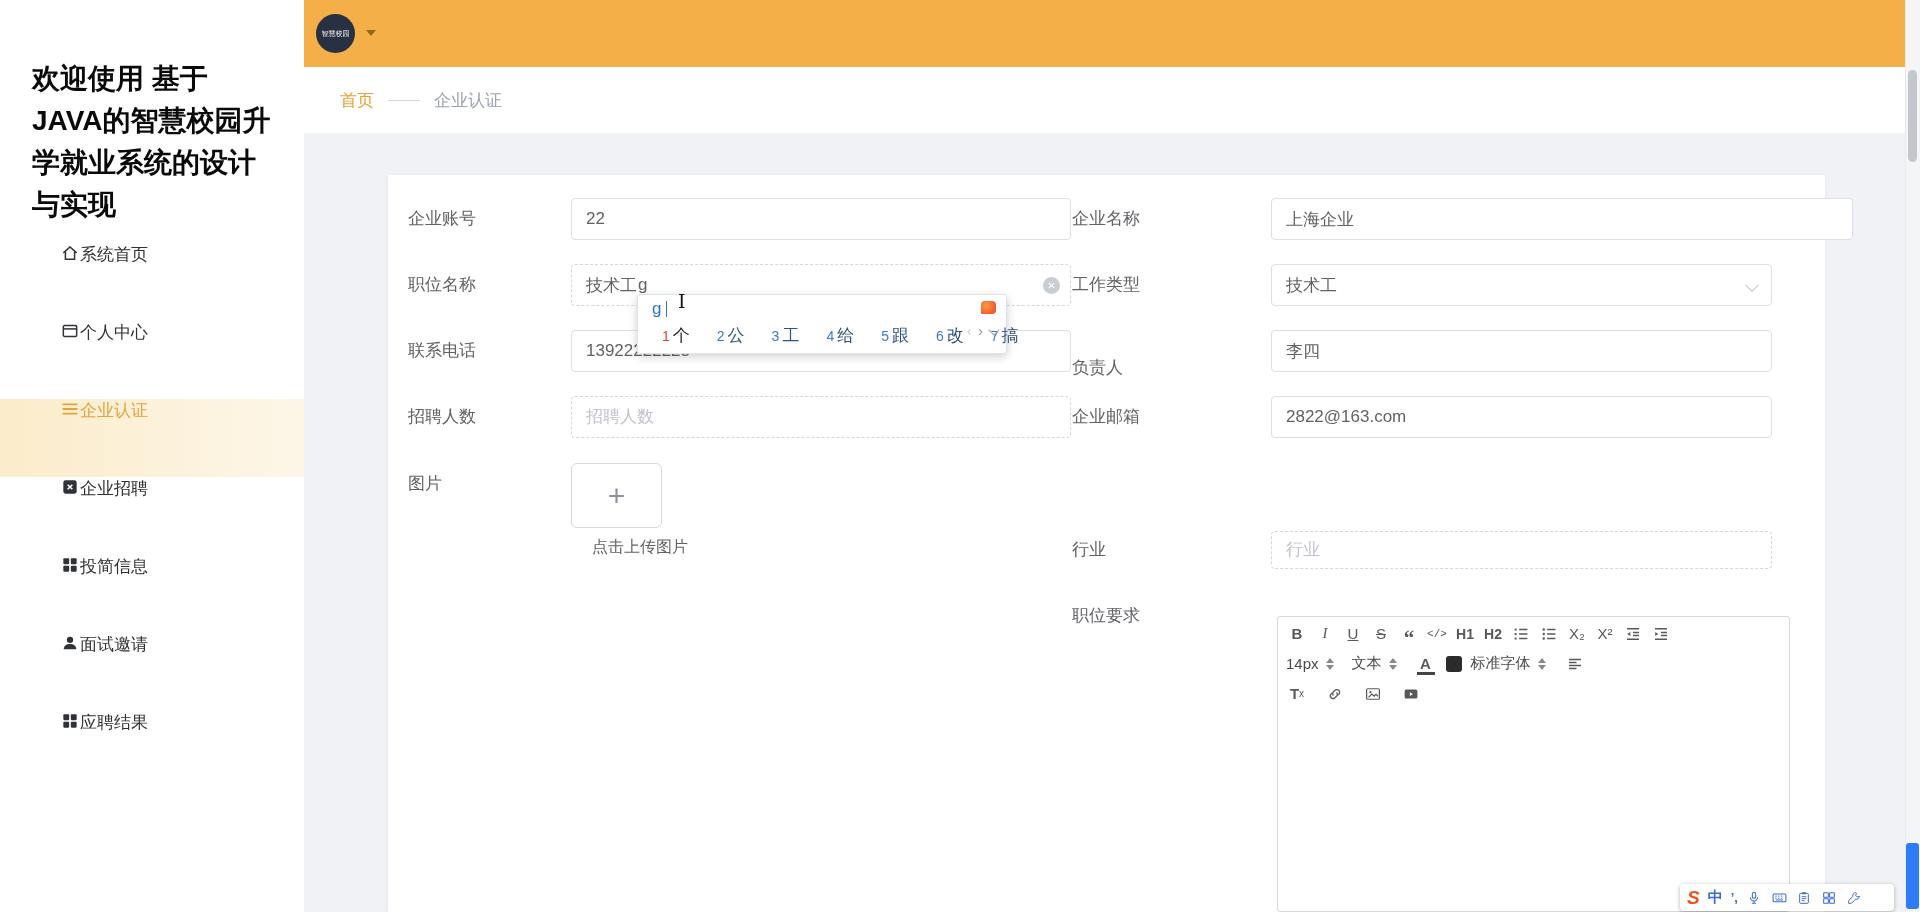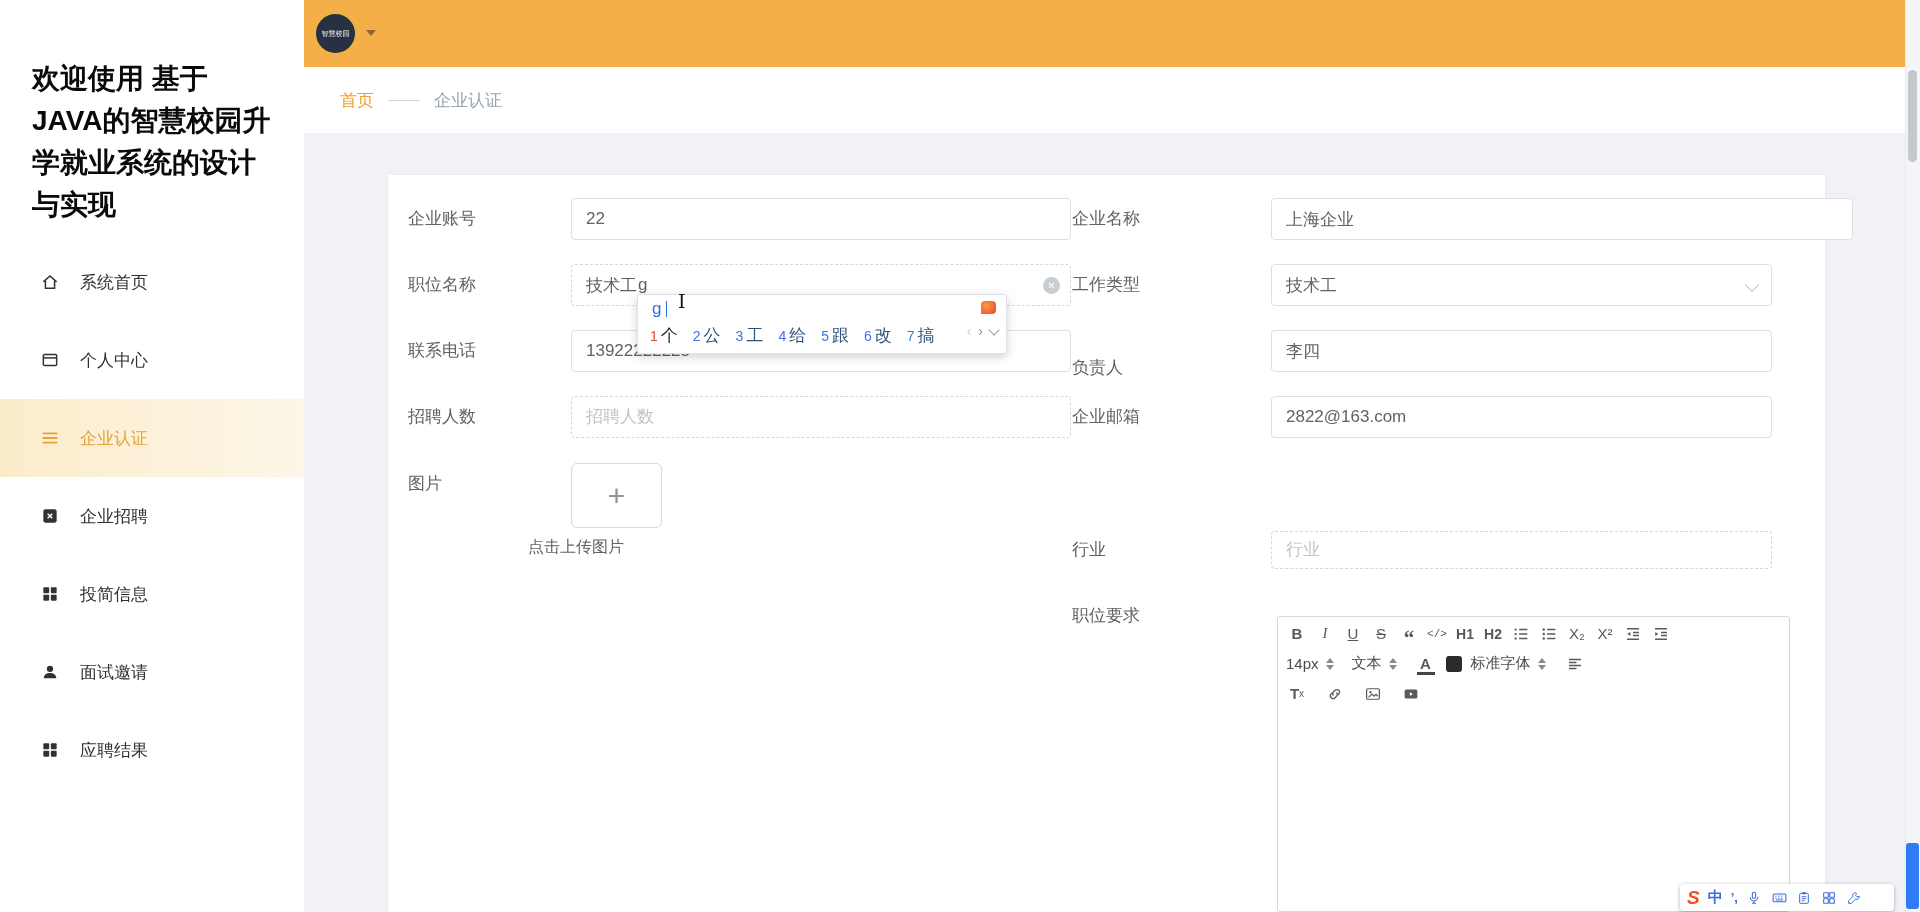--- a/index.html
+++ b/index.html
@@ -8,21 +8,21 @@
     --ph:#c0c4cc; --icon:#595959;
   }
   html,body{margin:0;padding:0;}
   #app{position:relative;width:1920px;height:912px;overflow:hidden;background:#86efac;
        font-family:"Liberation Sans","DejaVu Sans",sans-serif;cursor:default;}
 
   
   #sidebar{position:absolute;left:0;top:0;width:304px;height:912px;background:#fff;z-index:5;}
   #sidebar-title{margin:58px 24px 0 32px;width:245px;font-size:28px;font-weight:700;color:#0a0a0a;line-height:42px;}
   #menu{position:absolute;top:243px;left:0;right:0;}
-  .mitem{height:78px;display:flex;align-items:center;padding-left:40px;gap:20px;font-size:17px;color:#303133;cursor:pointer;}
+  .mitem{height:78px;display:flex;align-items:flex-start;padding-left:60px;font-size:17px;color:#303133;cursor:pointer;}
   .mitem .micon{width:20px;height:20px;color:#2f3338;display:flex;align-items:center;justify-content:center;}
   .mitem.active{background:linear-gradient(90deg,var(--active-bg1),var(--active-bg2));color:var(--active-fg);}
   .mitem.active .micon{color:var(--active-fg);}
 
   
   #topbar{position:absolute;left:304px;top:0;right:0;height:67px;background:var(--orange);}
   #avatar{position:absolute;left:12px;top:14px;width:39px;height:39px;border-radius:50%;background:#273142;
           color:#fff;display:flex;align-items:center;justify-content:center;font-size:7px;line-height:9px;
           text-align:center;overflow:hidden;cursor:pointer;}
   #avatar-caret{position:absolute;left:62px;top:30px;width:0;height:0;border-left:5px solid transparent;
@@ -44,21 +44,21 @@
   .dashed{border-style:dashed;border-color:#d4d7dd;}
   .sel{cursor:pointer;display:flex;align-items:center;}
   .chev{position:absolute;right:14px;top:15px;width:9px;height:9px;border-right:1.6px solid #c0c4cc;
         border-bottom:1.6px solid #c0c4cc;transform:rotate(45deg);}
   .posf{display:flex;align-items:center;padding-right:40px;}
   .comp{text-decoration:underline;margin-left:1px;}
   .clear{position:absolute;right:10px;top:12px;width:17px;height:17px;border-radius:50%;background:#c8cdd4;
          color:#fff;font-size:10px;line-height:17px;text-align:center;cursor:pointer;}
   .upbox{position:absolute;left:183px;top:288px;width:89px;height:63px;border:1px solid #d9d9d9;border-radius:6px;
          display:flex;align-items:center;justify-content:center;font-size:30px;color:#8c939d;background:#fff;cursor:pointer;}
-  .uphint{position:absolute;left:140px;top:362px;width:145px;text-align:left;font-size:16px;color:var(--txt);}
+  .uphint{position:absolute;left:155px;top:362px;width:145px;text-align:right;font-size:16px;color:var(--txt);}
 
   
   #editor{position:absolute;left:889px;top:441px;width:513px;height:296px;border:1px solid #d4d7de;border-radius:3px;
           box-sizing:border-box;background:#fff;}
   .tbrow{display:flex;align-items:center;gap:6px;height:27px;color:var(--icon);padding:0 8px;margin-top:3px;}
   .tbtn{min-width:22px;height:22px;display:flex;align-items:center;justify-content:center;font-size:15px;cursor:pointer;}
   .tbtn svg{display:block;}
   .b{font-weight:bold}
   .i{font-style:italic;font-family:"Liberation Serif","DejaVu Serif",serif;}
   .u{text-decoration:underline}
@@ -79,21 +79,21 @@
   .ed-content{position:absolute;left:0;right:0;top:92px;bottom:0;cursor:text;}
 
   
   #ime{position:absolute;left:637px;top:294px;width:368px;height:58px;background:#fff;border:1px solid #dfe3e8;
        border-radius:3px;box-shadow:0 3px 10px rgba(0,0,0,.18);z-index:40;}
   #ime-comp{position:absolute;left:14px;top:4px;font-size:17px;color:#2f6fe4;text-decoration:underline;}
   #ime-caret{position:absolute;left:28px;top:6px;width:1px;height:16px;background:#2f6fe4;}
   #ime-logo{position:absolute;right:10px;top:6px;width:15px;height:13px;border-radius:4px 4px 4px 1px;
        background:radial-gradient(circle at 35% 35%, #ff9a3e, #e8442e);}
   #ime-cands{position:absolute;left:12px;top:29px;display:flex;gap:15px;font-size:17px;align-items:baseline;}
-  .cand{cursor:pointer;white-space:nowrap;}
+  .cand{cursor:pointer;white-space:nowrap;margin-left:12px;}
   .cand .n{font-size:14px;margin-right:3px;color:#3f72e8;}
   .cand .t{color:#31537c;}
   .cand.first .n{color:#e0483a;}
   .cand.first .t{color:#222;}
   #ime-arrows{position:absolute;right:8px;top:28px;display:flex;gap:7px;color:#9aa0a6;font-size:14px;align-items:center;}
   .ime-prev{color:#c9ced4;cursor:pointer;}
   .ime-next{color:#8b9198;cursor:pointer;}
   .ime-dn{width:7px;height:7px;border-right:1.5px solid #9aa0a6;border-bottom:1.5px solid #9aa0a6;
           transform:rotate(45deg);margin-top:-3px;cursor:pointer;}
 

